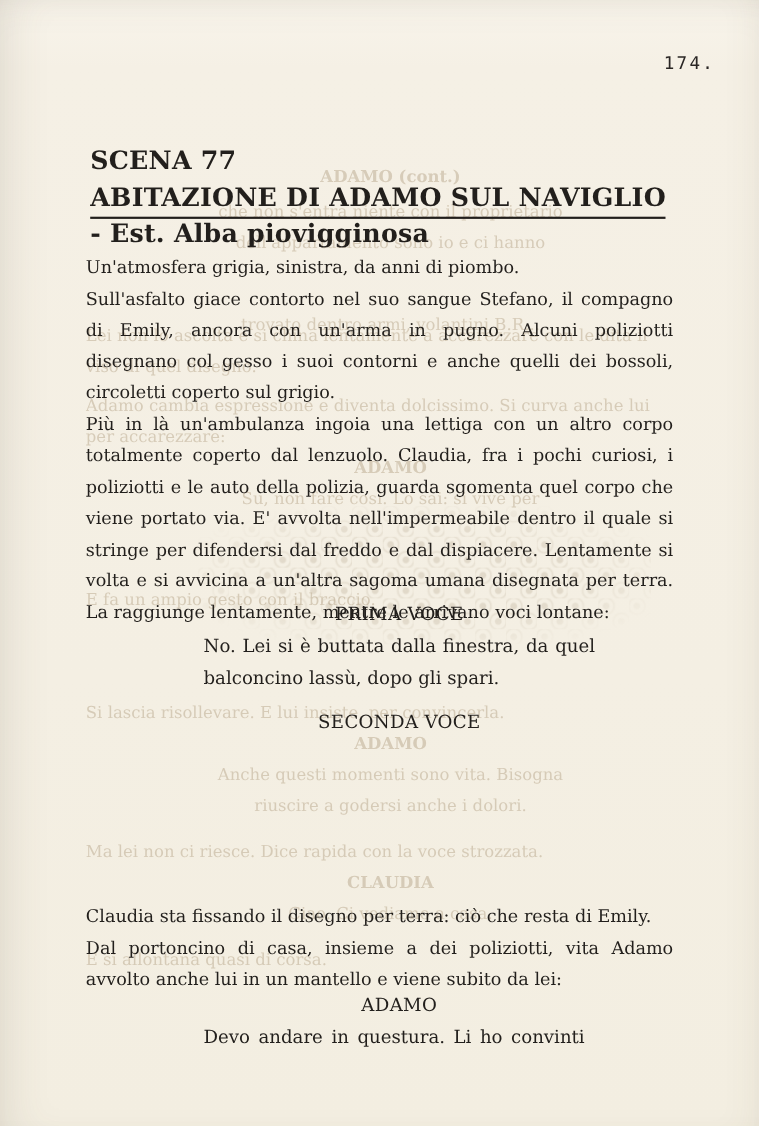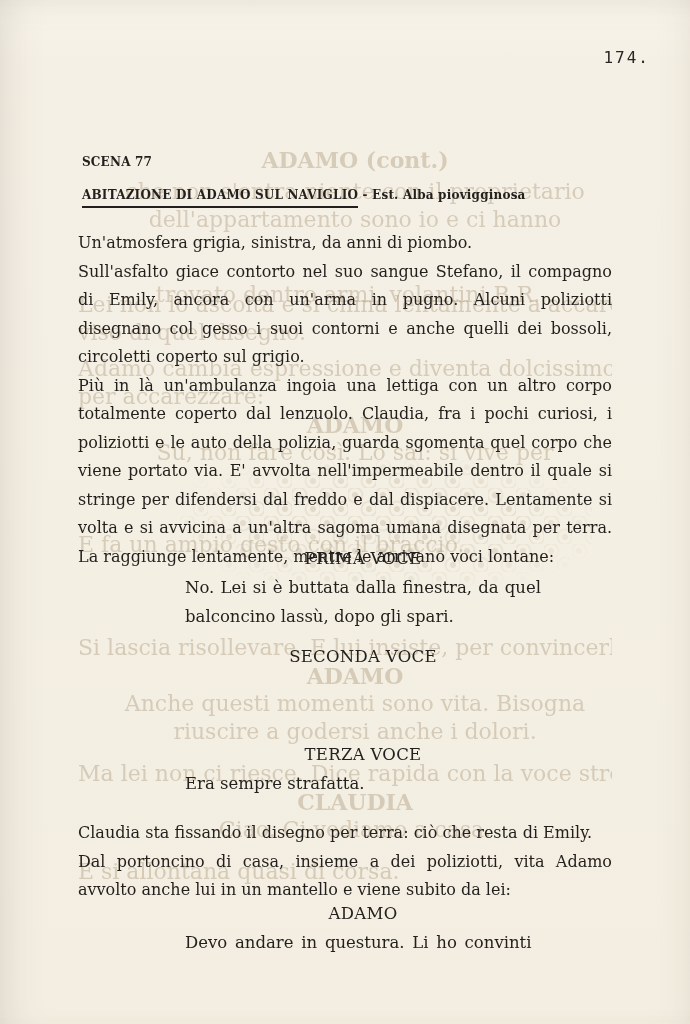--- a/index.html
+++ b/index.html
@@ -21,22 +21,22 @@
 
   
   .page-number {
     position: absolute; top: 48px; right: 40px;
     font-family: "DejaVu Sans Mono", monospace;
     font-size: 16px; letter-spacing: 2px; color: #2a2624;
   }
 
   
   .slug {
-    position: absolute; left: 82px; top: 146px; width: 540px;
-    font-size: 12px; font-weight: bold; line-height: 33px;
+    position: absolute; left: 82px; top: 130px; width: 540px;
+    font-size: 23px; font-weight: bold; line-height: 33px;
     letter-spacing: 0.2px;
   }
   .slug .underlined { border-bottom: 2.5px solid #221f1c; padding-bottom: 4px; }
 
   
   .action {
     position: absolute; left: 78px; width: 534px;
     font-size: 16px; line-height: 28.5px;
     text-align: justify;
   }
@@ -56,21 +56,21 @@
   .dialogue-1 { top: 544px; }
   .dialogue-2 { top: 642px; }
   .dialogue-3 { top: 740px; }
   .dialogue-4 { top: 899px; }
   .dialogue-4 .speech { text-align: left; word-spacing: 2.5px; }
 
   
   .ghost-layer { position: absolute; inset: 0; pointer-events: none; }
   .gl {
     position: absolute; left: 78px; width: 534px;
-    font-size: 22px; line-height: 28px;
+    font-size: 15px; line-height: 28px;
     color: rgba(165, 145, 112, 0.38);
     white-space: nowrap; overflow: hidden;
   }
   .gc { left: 120px; width: 470px; text-align: center; }
   .gb { font-weight: bold; }
   .g1 { top: 146px; } .g2 { top: 178px; } .g3 { top: 206px; } .g4 { top: 234px; margin-top: 47px; }
   .g5 { top: 291px; } .g6 { top: 319px; } .g7 { top: 355px; } .g8 { top: 383px; }
   .g9 { top: 411px; } .g10 { top: 439px; } .g11 { top: 531px; } .g12 { top: 634px; }
   .g13 { top: 662px; } .g14 { top: 690px; } .g15 { top: 718px; } .g16 { top: 760px; }
   .g17 { top: 788px; } .g18 { top: 816px; } .g19 { top: 858px; }
@@ -133,24 +133,20 @@
 
   <div class="dialogue dialogue-1">
     <p class="char">PRIMA VOCE</p>
     <p class="speech">No. Lei si è buttata dalla finestra, da quel balconcino lassù, dopo gli spari.</p>
   </div>
 
   <div class="dialogue dialogue-2">
     <p class="char">SECONDA VOCE</p>
   </div>
 
-  <div class="dialogue dialogue-3">
-    <p class="char">TERZA VOCE</p>
-    <p class="speech">Era sempre strafatta.</p>
-  </div>
 
   <div class="action action-2">
     <p>Claudia sta fissando il disegno per terra: ciò che resta di Emily.</p>
     <p>Dal portoncino di casa, insieme a dei poliziotti, vita Adamo avvolto anche lui in un mantello e viene subito da lei:</p>
   </div>
 
   <div class="dialogue dialogue-4">
     <p class="char">ADAMO</p>
     <p class="speech">Devo andare in questura. Li ho convinti</p>
   </div>

